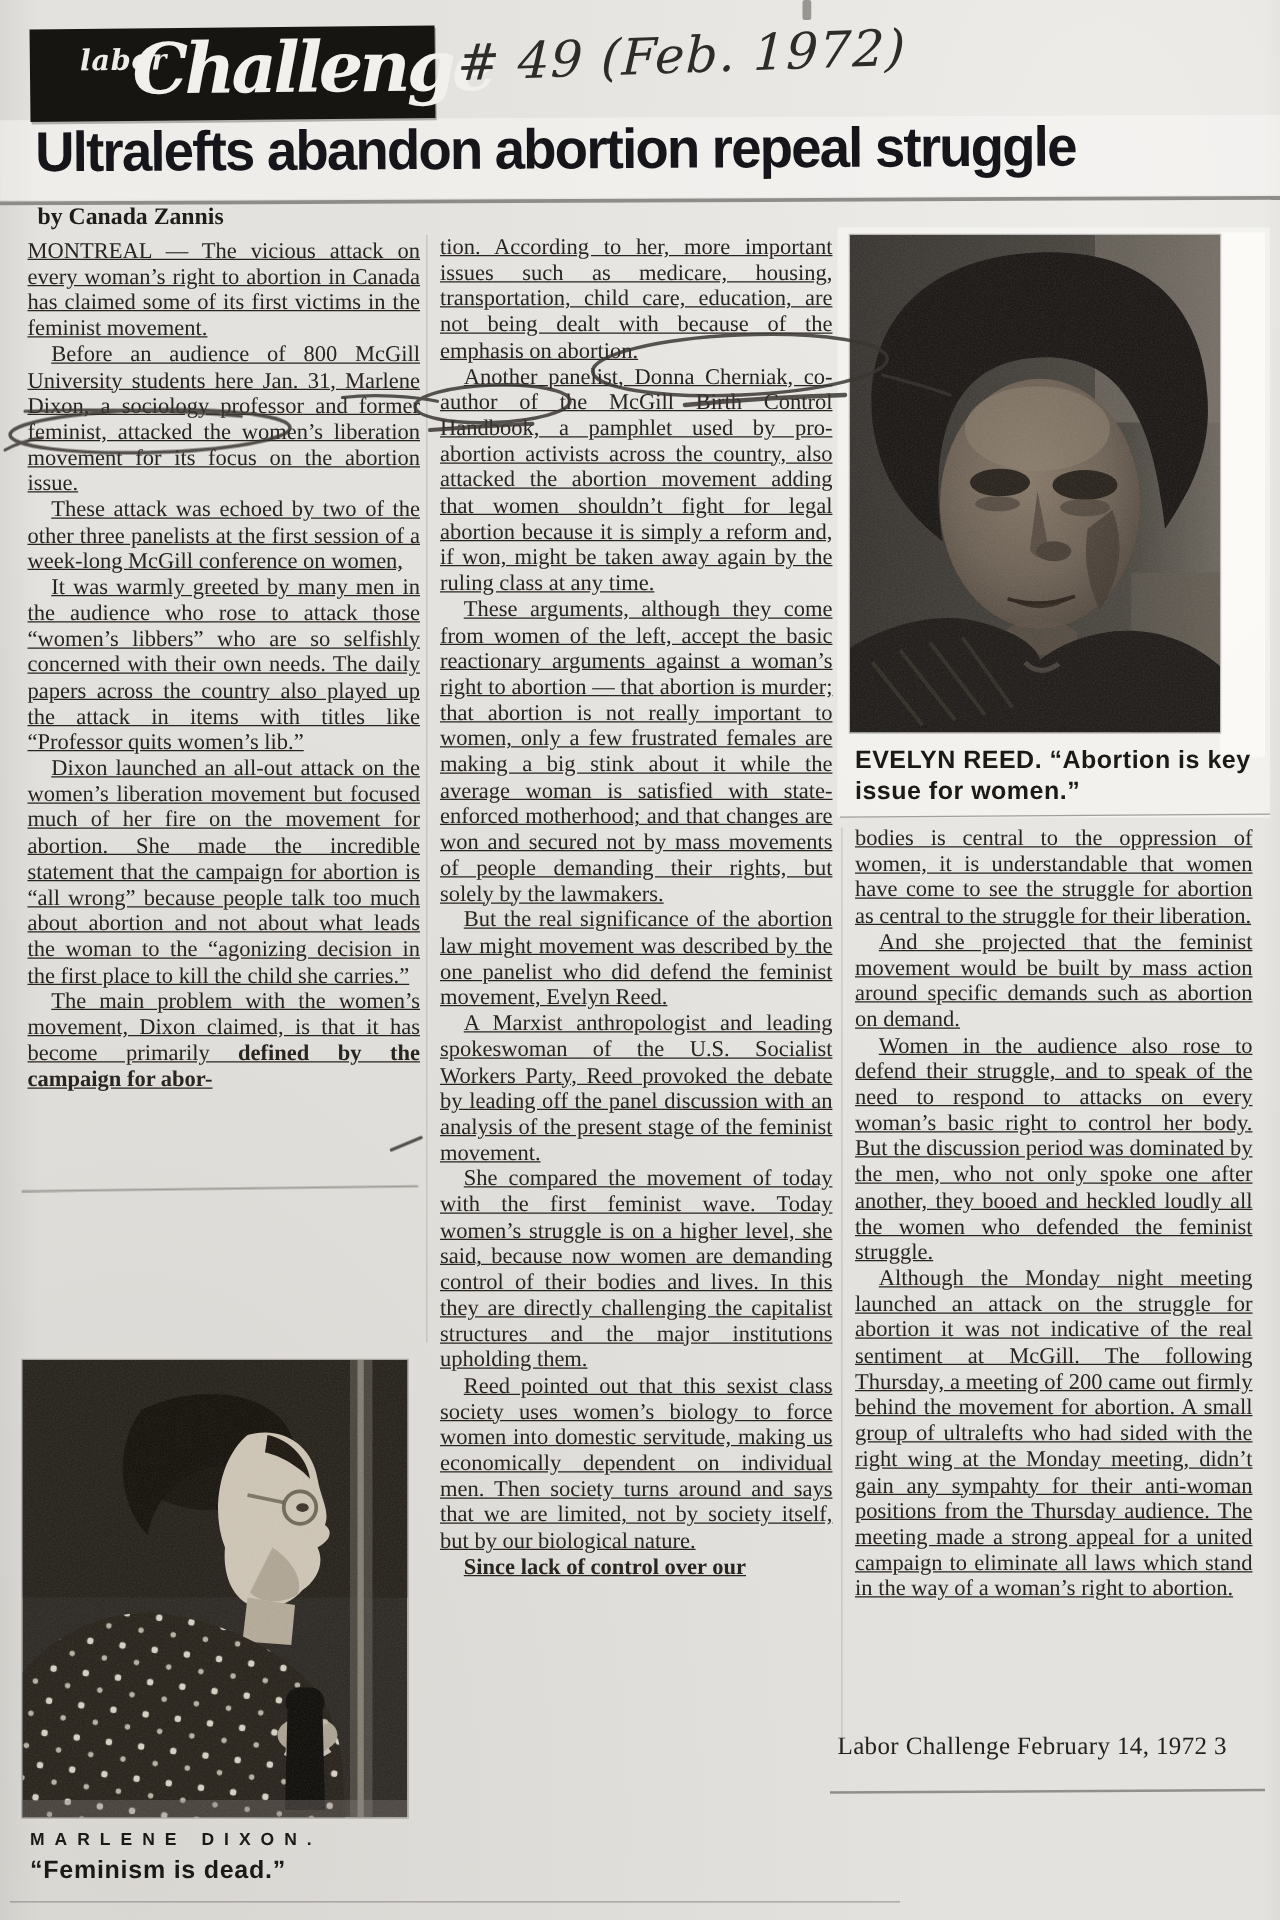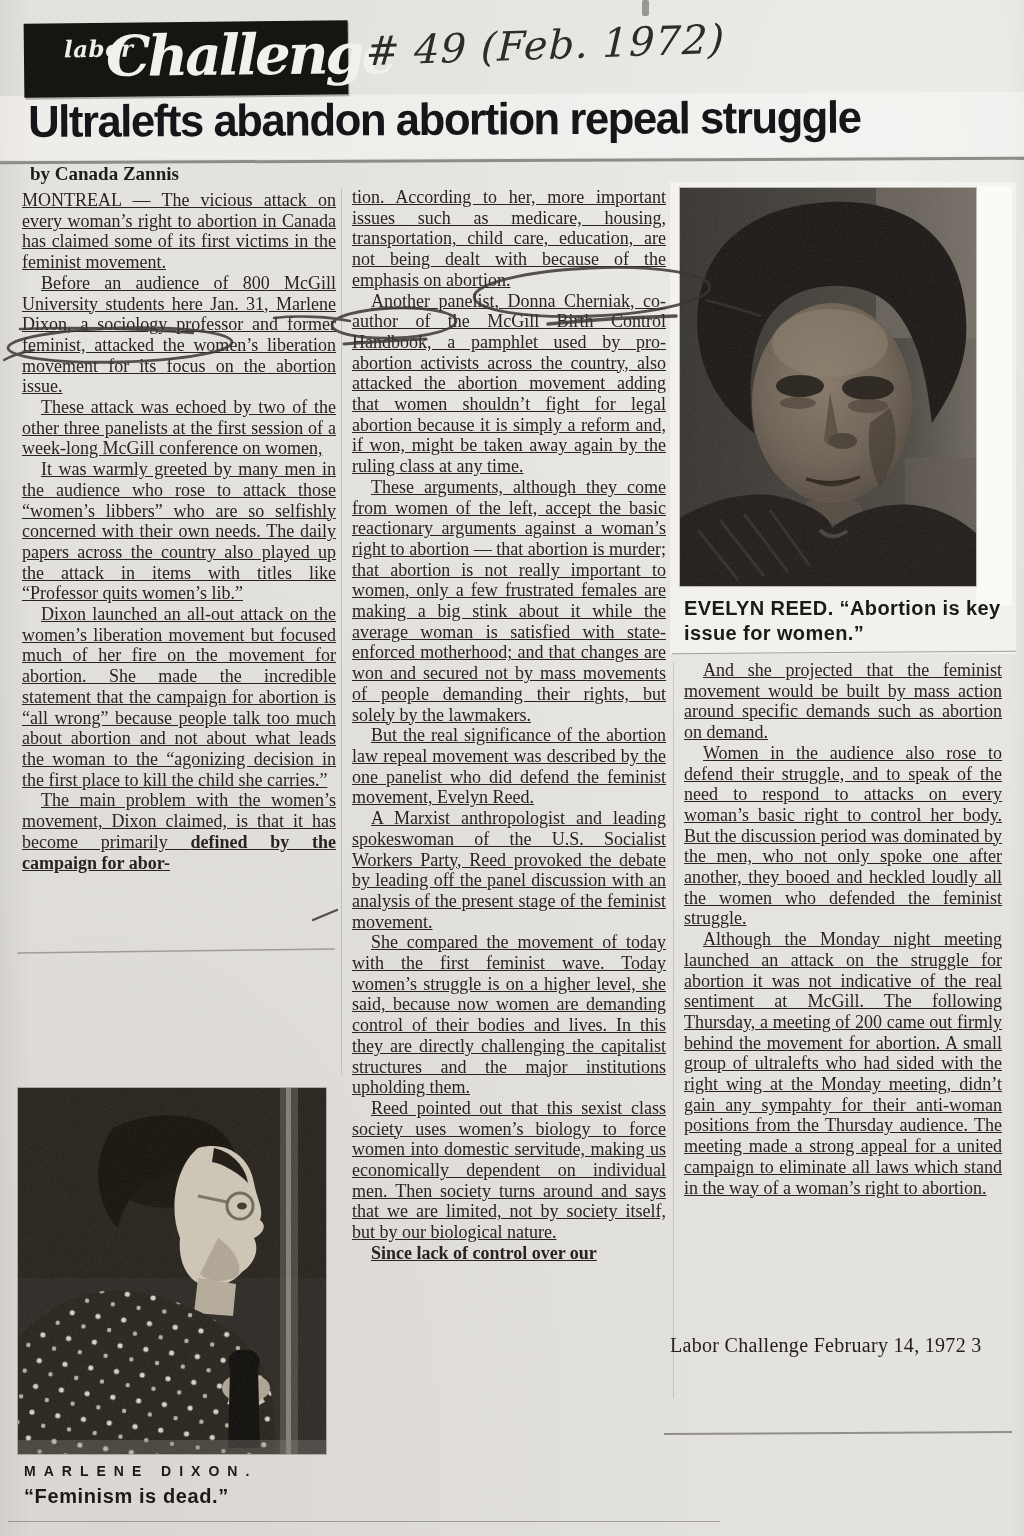--- a/index.html
+++ b/index.html
@@ -52,21 +52,21 @@
   .photo svg{display:block;}
 
   .caption{position:absolute;font-family:"Liberation Sans", sans-serif;font-weight:bold;color:#1c1a17;}
   #reed-caption{left:684px;top:596px;width:318px;font-size:20px;line-height:25px;letter-spacing:.4px;}
   .cap-rule{position:absolute;left:672px;top:652px;width:344px;height:1px;background:rgba(40,38,35,.4);transform:rotate(-.4deg);}
   #dixon-caption{left:24px;top:1458px;width:330px;}
   #dixon-caption .dixon-name{font-size:14px;letter-spacing:8px;line-height:26px;}
   #dixon-caption .dixon-quote{font-size:20px;letter-spacing:.6px;line-height:25px;}
   .dixon-rule{position:absolute;left:8px;top:1521px;width:712px;height:1px;background:rgba(40,38,35,.35);}
 
-  .footer{position:absolute;left:670px;top:1334px;width:344px;font-size:20px;
+  .footer{position:absolute;left:670px;top:1386px;width:344px;font-size:20px;
     font-family:"Liberation Serif", serif;color:#24211c;letter-spacing:.3px;}
   .footer-rule{position:absolute;left:664px;top:1432px;width:348px;height:2px;background:rgba(45,43,40,.45);transform:rotate(-.3deg);}
 
   .pen-overlay{position:absolute;left:0;top:0;width:1024px;height:1536px;pointer-events:none;}
 </style>
 </head>
 <body>
 
 <div class="page">
 
@@ -91,21 +91,21 @@
     <p class="ind">These attack was echoed by two of the other three panelists at the first session of a week-long McGill conference on women,</p>
     <p class="ind">It was warmly greeted by many men in the audience who rose to attack those “women’s libbers” who are so selfishly concerned with their own needs. The daily papers across the country also played up the attack in items with titles like “Professor quits women’s lib.”</p>
     <p class="ind">Dixon launched an all-out attack on the women’s liberation movement but focused much of her fire on the movement for abortion. She made the incredible statement that the campaign for abortion is “all wrong” because people talk too much about abortion and not about what leads the woman to the “agonizing decision in the first place to kill the child she carries.”</p>
     <p class="ind"><span>The main problem with the women’s movement, Dixon claimed, is that it has become primarily </span><span class="bold">defined by the campaign for abor-</span></p>
   </div>
 
   <div class="col" id="col2">
     <p>tion. According to her, more important issues such as medicare, housing, transportation, child care, education, are not being dealt with because of the emphasis on abortion.</p>
     <p class="ind">Another panelist, Donna Cherniak, co-author of the McGill Birth Control Handbook, a pamphlet used by pro-abortion activists across the country, also attacked the abortion movement adding that women shouldn’t fight for legal abortion because it is simply a reform and, if won, might be taken away again by the ruling class at any time.</p>
     <p class="ind">These arguments, although they come from women of the left, accept the basic reactionary arguments against a woman’s right to abortion — that abortion is murder; that abortion is not really important to women, only a few frustrated females are making a big stink about it while the average woman is satisfied with state-enforced motherhood; and that changes are won and secured not by mass movements of people demanding their rights, but solely by the lawmakers.</p>
-    <p class="ind">But the real significance of the abortion law repeal movement was described by the one panelist who did defend the feminist movement, Evelyn Reed.</p>
+    <p class="ind">But the real significance of the abortion law might movement was described by the one panelist who did defend the feminist movement, Evelyn Reed.</p>
     <p class="ind">A Marxist anthropologist and leading spokeswoman of the U.S. Socialist Workers Party, Reed provoked the debate by leading off the panel discussion with an analysis of the present stage of the feminist movement.</p>
     <p class="ind">She compared the movement of today with the first feminist wave. Today women’s struggle is on a higher level, she said, because now women are demanding control of their bodies and lives. In this they are directly challenging the capitalist structures and the major institutions upholding them.</p>
     <p class="ind">Reed pointed out that this sexist class society uses women’s biology to force women into domestic servitude, making us economically dependent on individual men. Then society turns around and says that we are limited, not by society itself, but by our biological nature.</p>
     <p class="ind bold">Since lack of control over our</p>
   </div>
 
   <div class="photo" id="reed-photo">
     <svg width="296" height="398" viewBox="0 0 296 398">
       <defs>
         <linearGradient id="rbg" x1="0" y1="0" x2="1" y2="0">
@@ -148,20 +148,21 @@
       </g>
       <path d="M140 342 Q152 354 167 343" stroke="#6c6458" stroke-width="4" fill="none" opacity=".5"></path>
       <rect width="296" height="398" filter="url(#rnoise)" opacity=".14"></rect>
     </svg>
   </div>
 
   <div class="caption" id="reed-caption">EVELYN REED. “Abortion is key issue for women.”</div>
   <div class="cap-rule"></div>
 
   <div class="col" id="col3-text">
+    <p>bodies is central to the oppression of women, it is understandable that women have come to see the struggle for abortion as central to the struggle for their liberation.</p>
     <p class="ind">And she projected that the feminist movement would be built by mass action around specific demands such as abortion on demand.</p>
     <p class="ind">Women in the audience also rose to defend their struggle, and to speak of the need to respond to attacks on every woman’s basic right to control her body. But the discussion period was dominated by the men, who not only spoke one after another, they booed and heckled loudly all the women who defended the feminist struggle.</p>
     <p class="ind">Although the Monday night meeting launched an attack on the struggle for abortion it was not indicative of the real sentiment at McGill. The following Thursday, a meeting of 200 came out firmly behind the movement for abortion. A small group of ultralefts who had sided with the right wing at the Monday meeting, didn’t gain any sympahty for their anti-woman positions from the Thursday audience. The meeting made a strong appeal for a united campaign to eliminate all laws which stand in the way of a woman’s right to abortion.</p>
   </div>
 
   <div class="photo" id="dixon-photo">
     <svg width="308" height="366" viewBox="0 0 308 366">
       <defs>
         <pattern id="dots" width="26" height="26" patternUnits="userSpaceOnUse" patternTransform="rotate(8)">
           <rect width="26" height="26" fill="#262119"></rect>

